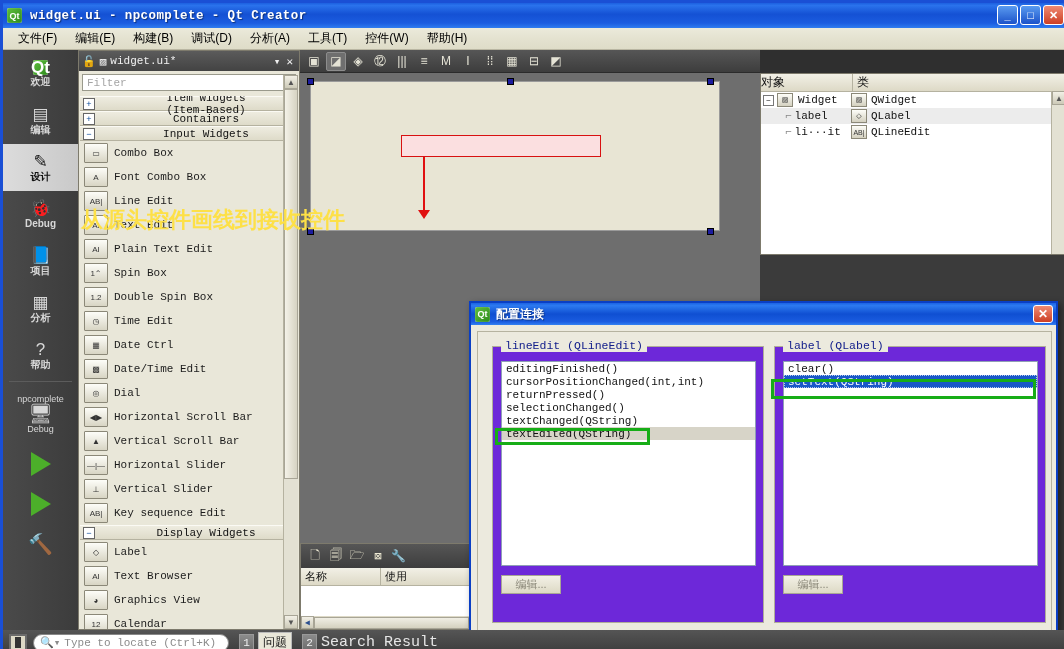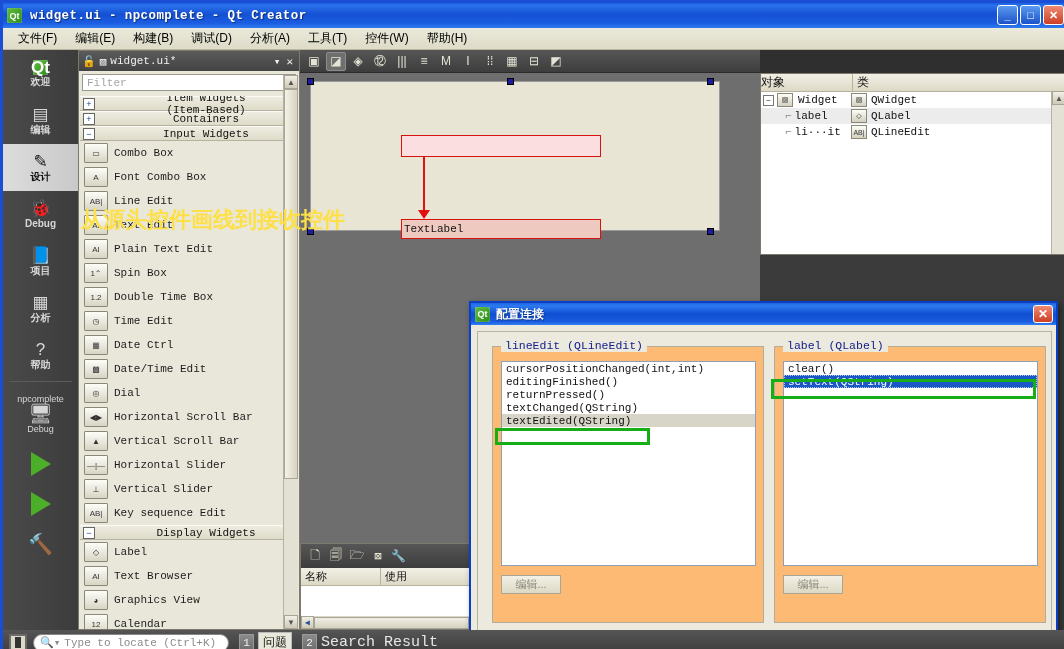--- a/index.html
+++ b/index.html
@@ -221,21 +221,21 @@
   #dlgtitle .t{color:#fff;font-family:"Liberation Sans",sans-serif;font-size:12px;font-weight:bold;margin-left:6px;text-shadow:1px 1px 1px rgba(0,0,0,.4);}
   #dlgclose{
     position:absolute;right:3px;top:2px;width:20px;height:18px;border:1px solid #fff;border-radius:3px;
     background:linear-gradient(to bottom,#f08a72,#cc3f25);color:#fff;font-weight:bold;font-size:12px;
     display:flex;align-items:center;justify-content:center;font-family:"Liberation Sans",sans-serif;box-sizing:border-box;
   }
   #dlgbody{position:absolute;left:6px;top:28px;width:575px;height:305px;
     border:1px solid #b6b3a0;background:#eceade;box-sizing:border-box;}
   .groupbox{
     position:absolute;top:14px;width:272px;height:277px;
-    border:1px solid #b0ad9a;box-sizing:border-box;background:#fdba74;
+    border:1px solid #b0ad9a;box-sizing:border-box;background:#6d28d9;
   }
   .groupbox .glabel{
     position:absolute;left:8px;top:-8px;background:#eceade;padding:0 4px;
     color:#14208c;font-family:"Liberation Mono",monospace;font-size:11.5px;
   }
   .listbox{
     position:absolute;left:8px;top:14px;width:255px;height:205px;
     background:#fff;border:1px solid #8f9fb5;box-sizing:border-box;overflow:hidden;
   }
   .lrow{height:13px;padding-left:4px;display:flex;align-items:center;
@@ -403,21 +403,21 @@
         <div class="witem">
           <span class="wicon">AI</span>
           <span>Plain Text Edit</span>
         </div>
         <div class="witem">
           <span class="wicon">1⌃</span>
           <span>Spin Box</span>
         </div>
         <div class="witem">
           <span class="wicon">1.2</span>
-          <span>Double Time Box</span>
+          <span>Double Spin Box</span>
         </div>
         <div class="witem">
           <span class="wicon">◷</span>
           <span>Time Edit</span>
         </div>
         <div class="witem">
           <span class="wicon">▦</span>
           <span>Date Ctrl</span>
         </div>
         <div class="witem">
@@ -491,21 +491,20 @@
       <div class="ticon">▦</div>
       <div class="ticon">⊟</div>
       <div class="ticon">◩</div>
     </div>
 
     <div id="canvaswrap">
       <div id="form">
         <div id="le"></div>
         <div id="arrow"></div>
         <div id="arrowhead"></div>
-        <div id="lb">TextLabel</div>
       </div>
       <div class="handle" style="left:7px;top:5px"></div>
       <div class="handle" style="left:207px;top:5px"></div>
       <div class="handle" style="left:407px;top:5px"></div>
       <div class="handle" style="left:7px;top:155px"></div>
       <div class="handle" style="left:407px;top:155px"></div>
     </div>
 
     <div id="actionpanel">
       <div id="aetoolbar">
@@ -576,23 +575,24 @@
         <span class="qticon">Qt</span>
         <span class="t">配置连接</span>
         <div id="dlgclose">✕</div>
       </div>
 
       <div id="dlgbody">
 
         <div class="groupbox" style="left:14px">
           <div class="glabel">lineEdit (QLineEdit)</div>
           <div class="listbox">
+            <div class="lrow">editingFinished()</div>
             <div class="lrow">cursorPositionChanged(int,int)</div>
-            <div class="lrow">editingFinished()</div>
             <div class="lrow">returnPressed()</div>
+            <div class="lrow">selectionChanged()</div>
             <div class="lrow">textChanged(QString)</div>
             <div class="lrow hl">textEdited(QString)</div>
           </div>
           <div class="editbtn">编辑...</div>
         </div>
 
         <div class="groupbox" style="left:296px">
           <div class="glabel">label (QLabel)</div>
           <div class="listbox">
             <div class="lrow">clear()</div>

